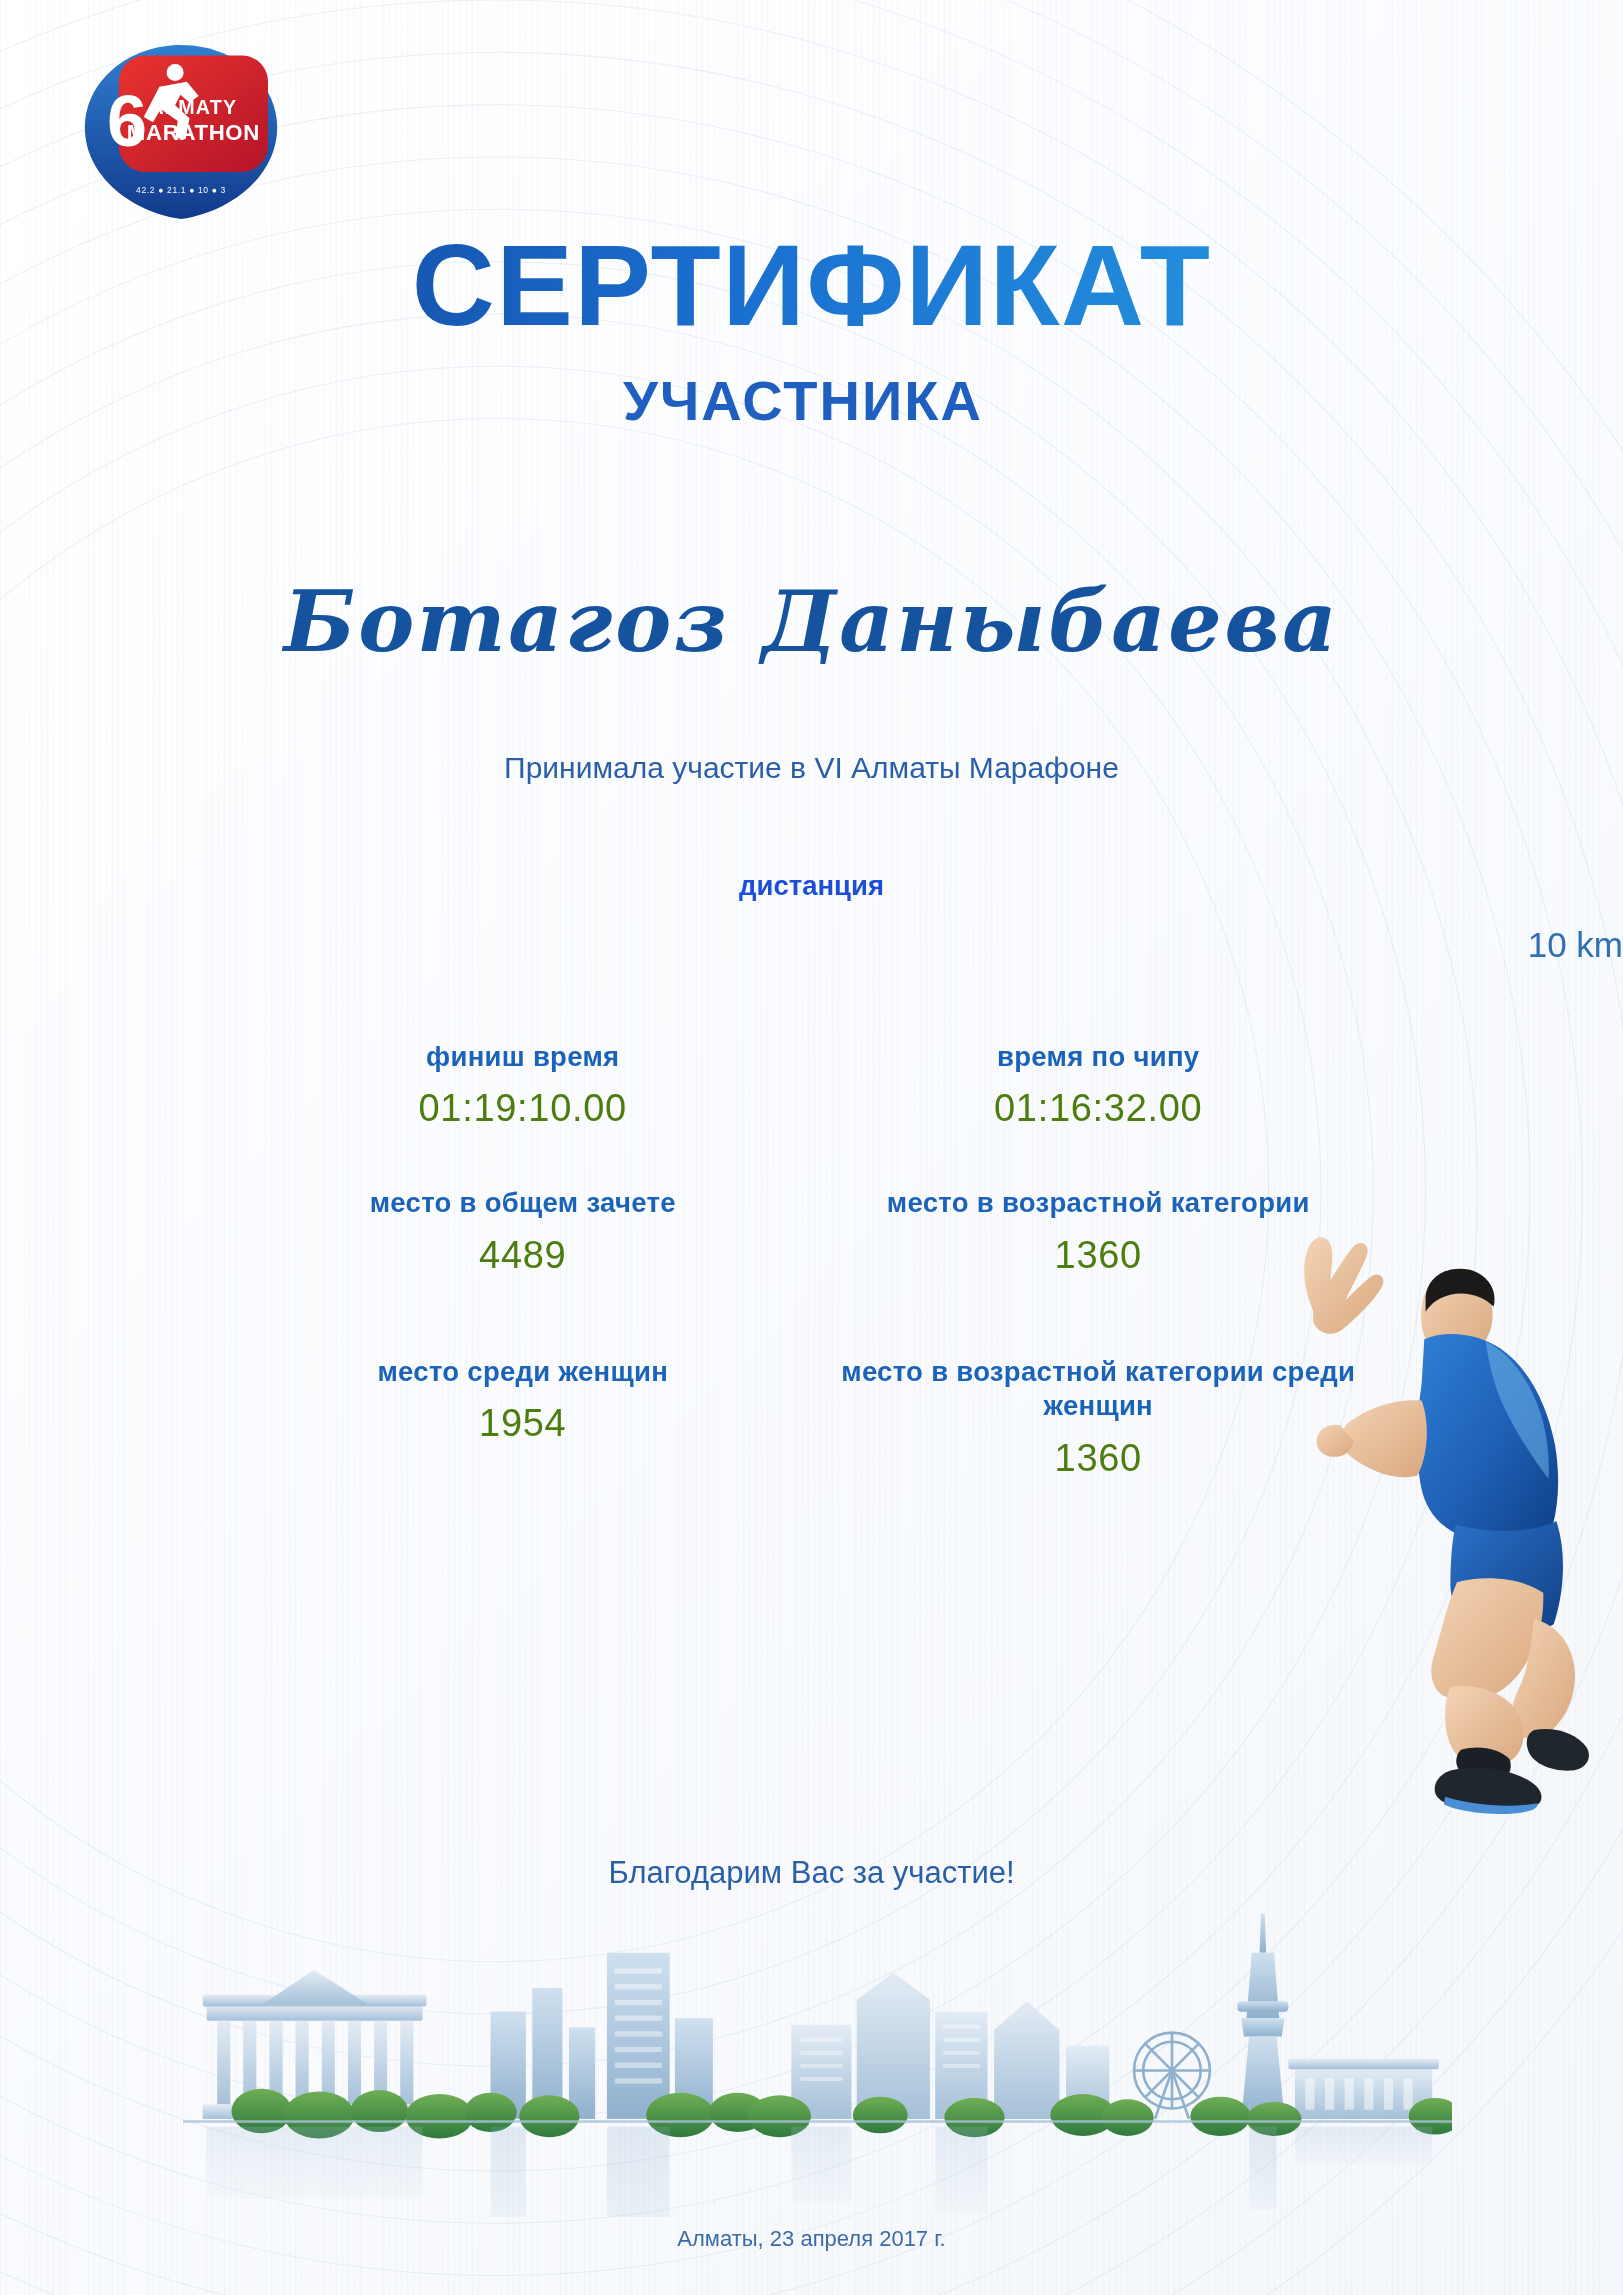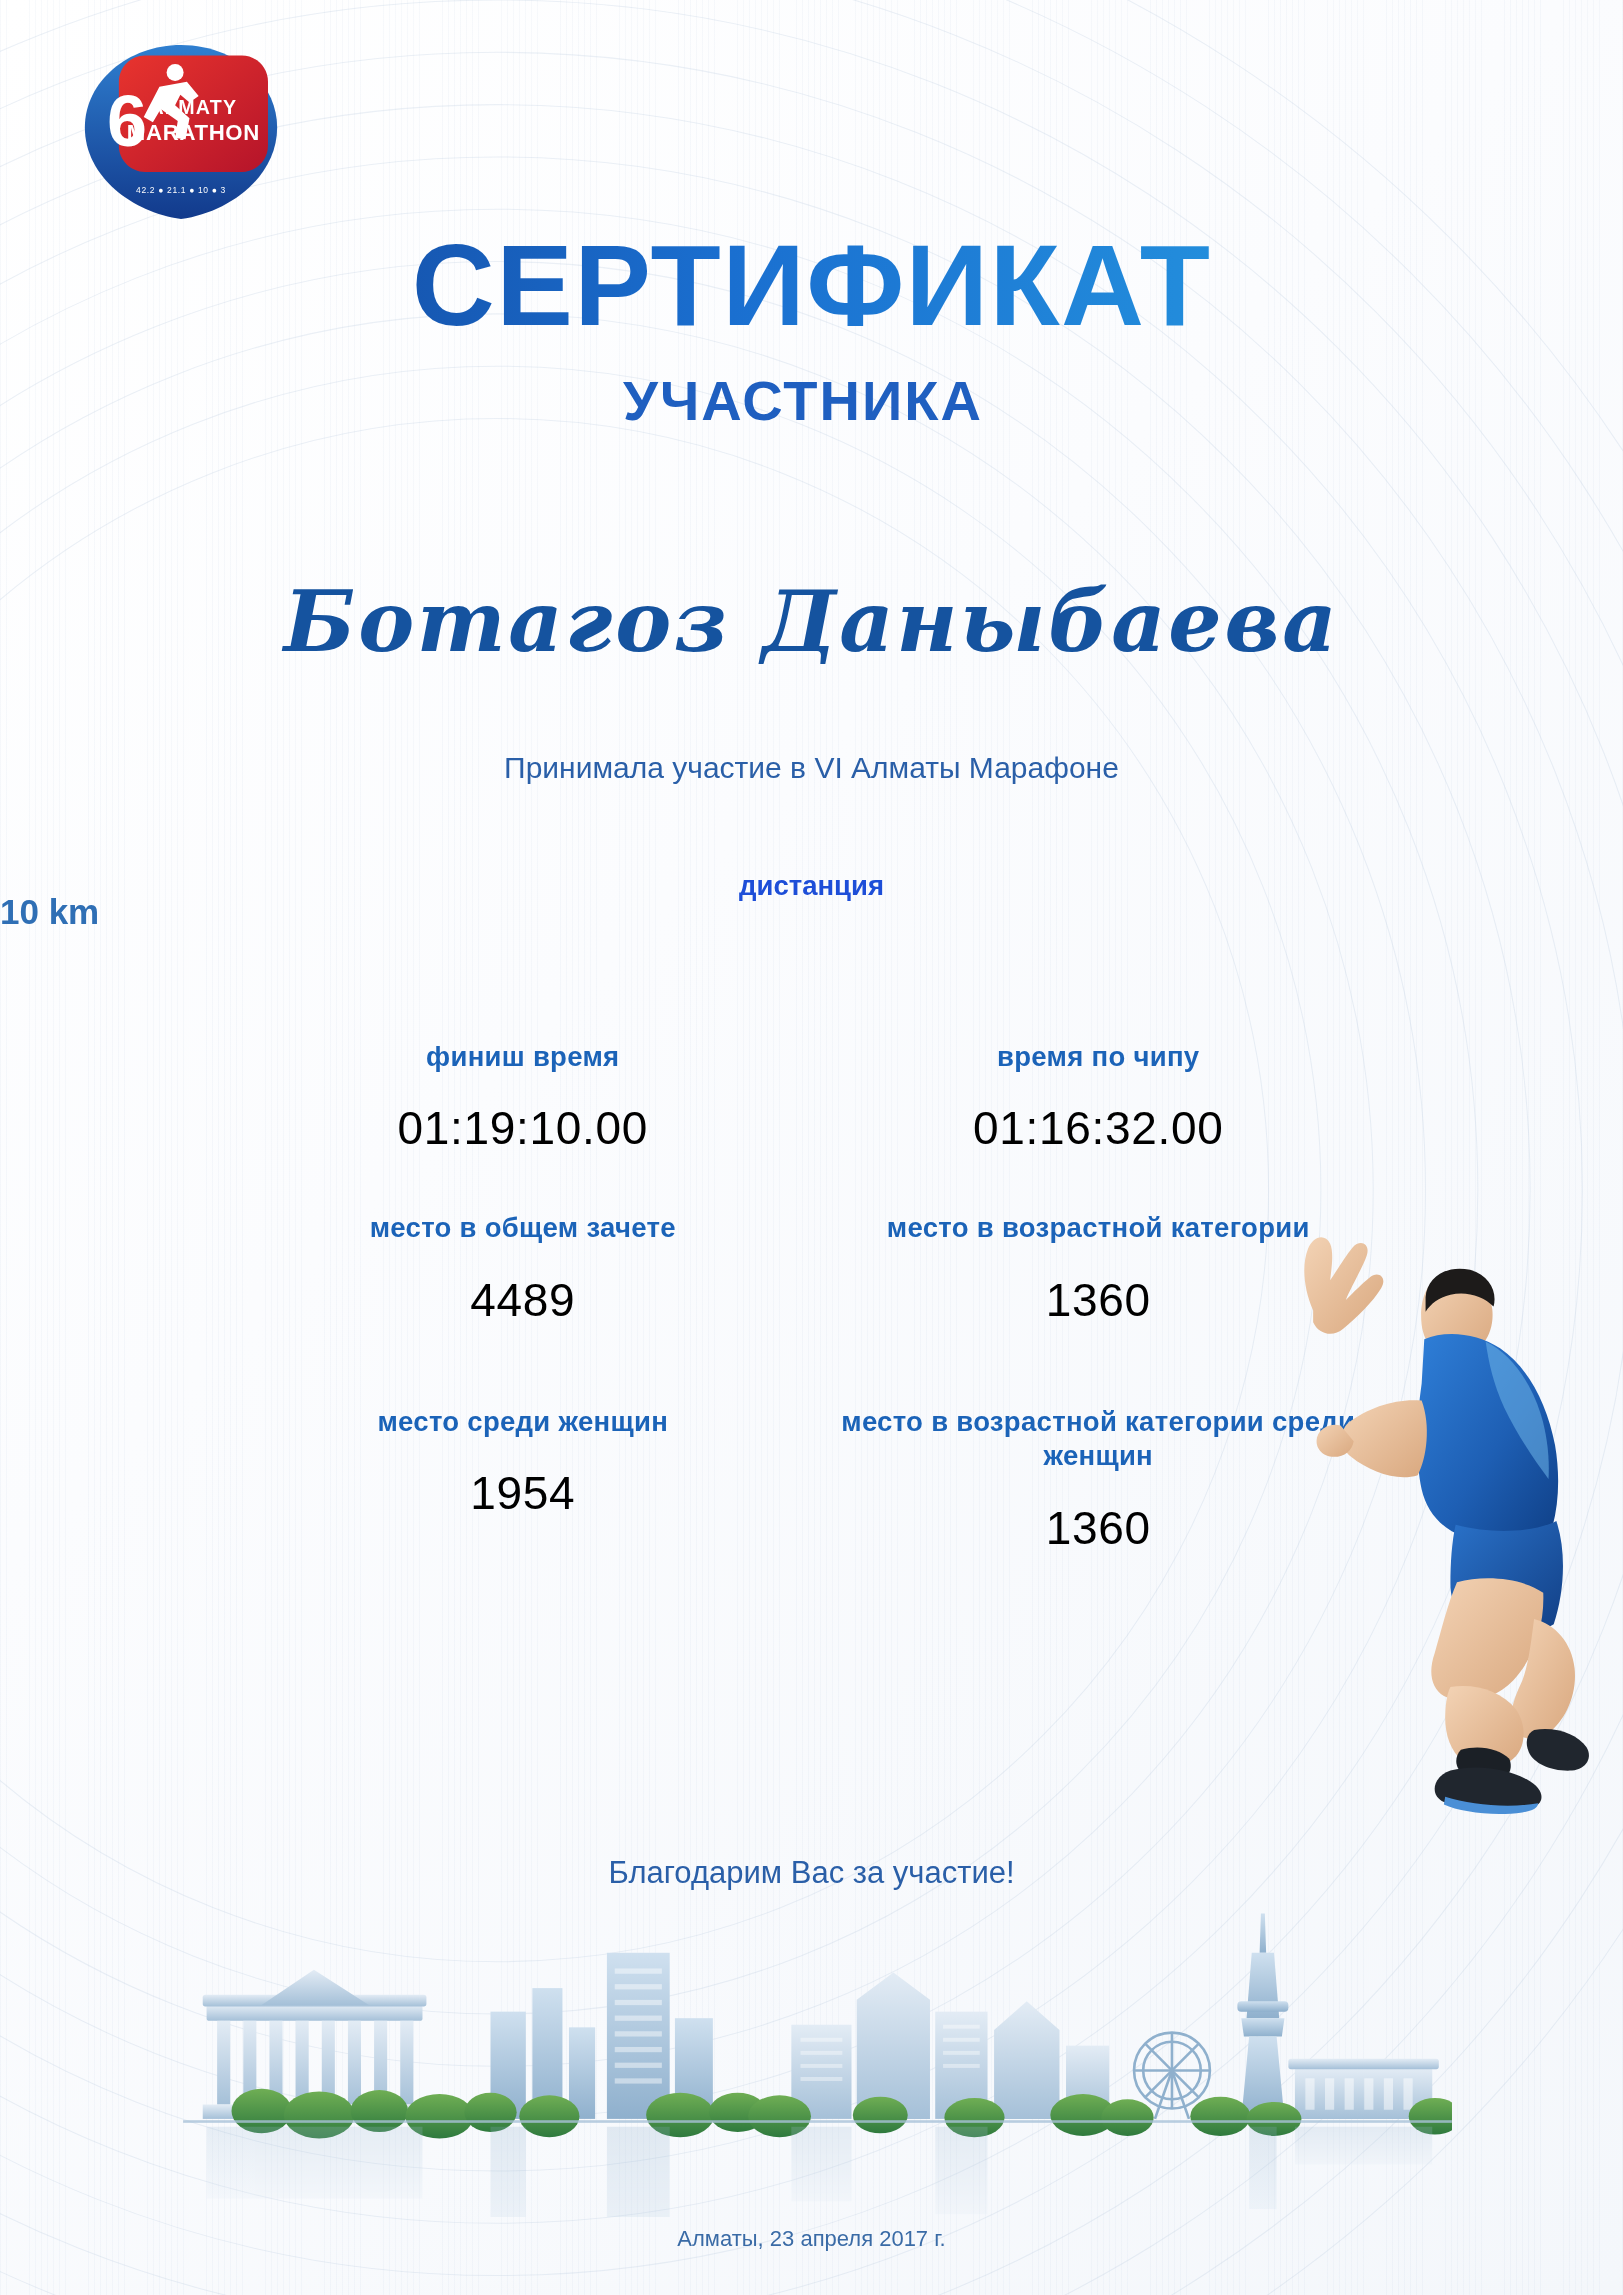--- a/index.html
+++ b/index.html
@@ -120,24 +120,24 @@
     left: 0; right: 0;
     top: 870px;
     text-align: center;
     font-size: 27.5px;
     font-weight: 700;
     color: #1d4ed8;
   }
   .dist-value {
     position: absolute;
     left: 0; right: 0;
-    top: 892px;
-    text-align: left;
+    top: 925px;
+    text-align: right;
     font-size: 35px;
-    font-weight: 700;
+    font-weight: 400;
     color: #2f6fb5;
   }
 
   
   .stats {
     position: absolute;
     left: 235px;
     top: 1040px;
     width: 1151px;
   }
@@ -153,24 +153,24 @@
     box-sizing: border-box;
   }
   .stat-label {
     font-size: 27.5px;
     font-weight: 700;
     color: #1b63b8;
     line-height: 1.25;
     letter-spacing: 0.3px;
   }
   .stat-value {
-    margin-top: 27px;
-    font-size: 46px;
+    margin-top: 13px;
+    font-size: 38px;
     font-weight: 400;
-    color: #000000;
+    color: #4d7c0f;
     letter-spacing: 0.7px;
   }
   .row-gap-lg { margin-bottom: 78px; }
 
   
   .thanks {
     position: absolute;
     left: 0; right: 0;
     top: 1823px;
     text-align: center;

